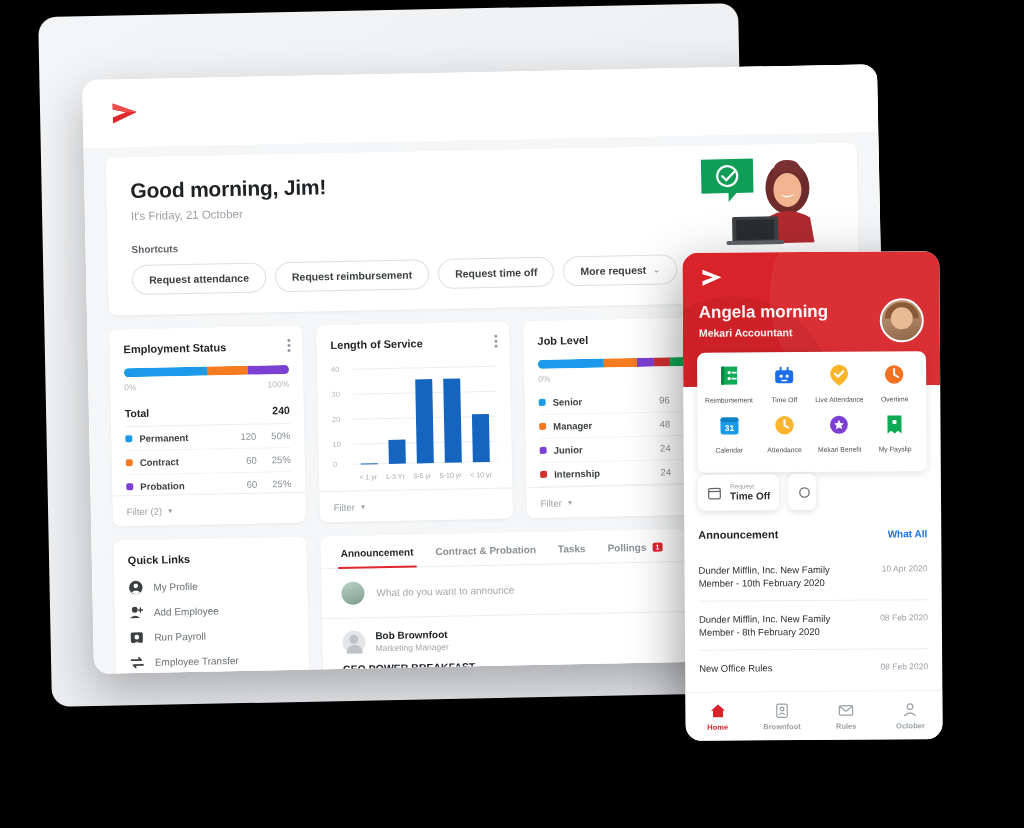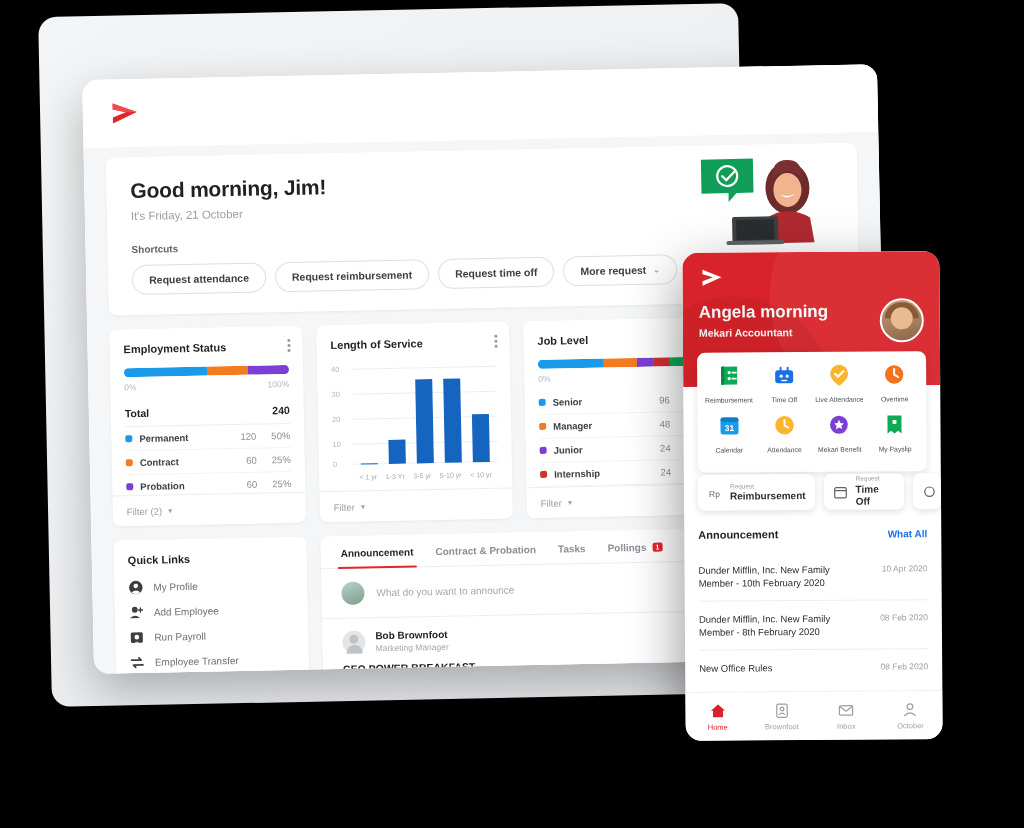--- a/index.html
+++ b/index.html
@@ -117,21 +117,21 @@
 
   .ann-head{position:absolute;left:0;right:0;top:276px;padding:0 14px;display:flex;justify-content:space-between;align-items:center;}
   .ann-title{font-size:11px;font-weight:bold;color:#1f2225;}
   .ann-all{font-size:10px;color:#1a73e8;font-weight:600;}
   .ann-list{position:absolute;left:14px;right:14px;top:300px;}
   .ann-item{display:flex;justify-content:space-between;gap:10px;padding:11px 0;border-bottom:1px solid #eceef0;}
   .ann-txt{font-size:9.5px;color:#2b2f33;line-height:1.38;max-width:160px;}
   .ann-date{font-size:8.5px;color:#9aa0a6;white-space:nowrap;padding-top:1px;}
 
   .ph-nav{position:absolute;left:0;right:0;bottom:0;height:48px;background:#fff;border-top:1px solid #eef0f2;display:flex;}
-  .nv{flex:1;display:flex;flex-direction:column;align-items:center;justify-content:center;gap:3px;}
+  .nv{flex:1;display:flex;flex-direction:column;align-items:center;justify-content:center;gap:3px;font-weight:bold;}
   .nv .ni{width:17px;height:17px;}
   .nv span{font-size:7.5px;color:#9aa0a6;}
   .nv.active span{color:#d8232a;}
 </style>
 </head>
 <body>
 
 <div class="stage">
 
   <div class="back-panel"></div>
@@ -502,29 +502,20 @@
             <rect x="10" y="7.5" width="4" height="4" rx="1" fill="#fff"></rect>
           </svg>
           <div class="glabel">My Payslip</div>
         </div>
       </div>
     </div>
 
     <div class="req-row">
       <div class="req">
         <svg class="ri" viewBox="0 0 16 16">
-          <text x="8" y="12" font-size="9" fill="#5f6368" text-anchor="middle" font-family="Liberation Sans, sans-serif">Rp</text>
-        </svg>
-        <div>
-          <div class="rt">Request</div>
-          <div class="rb">Reimbursement</div>
-        </div>
-      </div>
-      <div class="req">
-        <svg class="ri" viewBox="0 0 16 16">
           <rect x="1.8" y="3" width="12.4" height="11" rx="1.6" fill="none" stroke="#5f6368" stroke-width="1.3"></rect>
           <path d="M1.8 6.2 h12.4" stroke="#5f6368" stroke-width="1.3"></path>
         </svg>
         <div>
           <div class="rt">Request</div>
           <div class="rb">Time Off</div>
         </div>
       </div>
       <div class="req" style="width:10px;overflow:hidden">
         <svg class="ri" viewBox="0 0 16 16">
@@ -566,21 +557,21 @@
           <circle cx="9" cy="7.2" r="2" fill="none" stroke="#9aa0a6" stroke-width="1.3"></circle>
           <path d="M5.8 13.2 q3.2 -3.2 6.4 0" fill="none" stroke="#9aa0a6" stroke-width="1.3"></path>
         </svg>
         <span>Brownfoot</span>
       </div>
       <div class="nv">
         <svg class="ni" viewBox="0 0 18 18">
           <rect x="2" y="4.2" width="14" height="10" rx="1.3" fill="none" stroke="#9aa0a6" stroke-width="1.3"></rect>
           <path d="M2.4 5 L9 10 L15.6 5" fill="none" stroke="#9aa0a6" stroke-width="1.3"></path>
         </svg>
-        <span>Inbox</span>
+        <span>Rules</span>
       </div>
       <div class="nv">
         <svg class="ni" viewBox="0 0 18 18">
           <circle cx="9" cy="5.6" r="3" fill="none" stroke="#9aa0a6" stroke-width="1.3"></circle>
           <path d="M3 15.5 q6 -6.5 12 0" fill="none" stroke="#9aa0a6" stroke-width="1.3"></path>
         </svg>
         <span>October</span>
       </div>
     </div>
 

